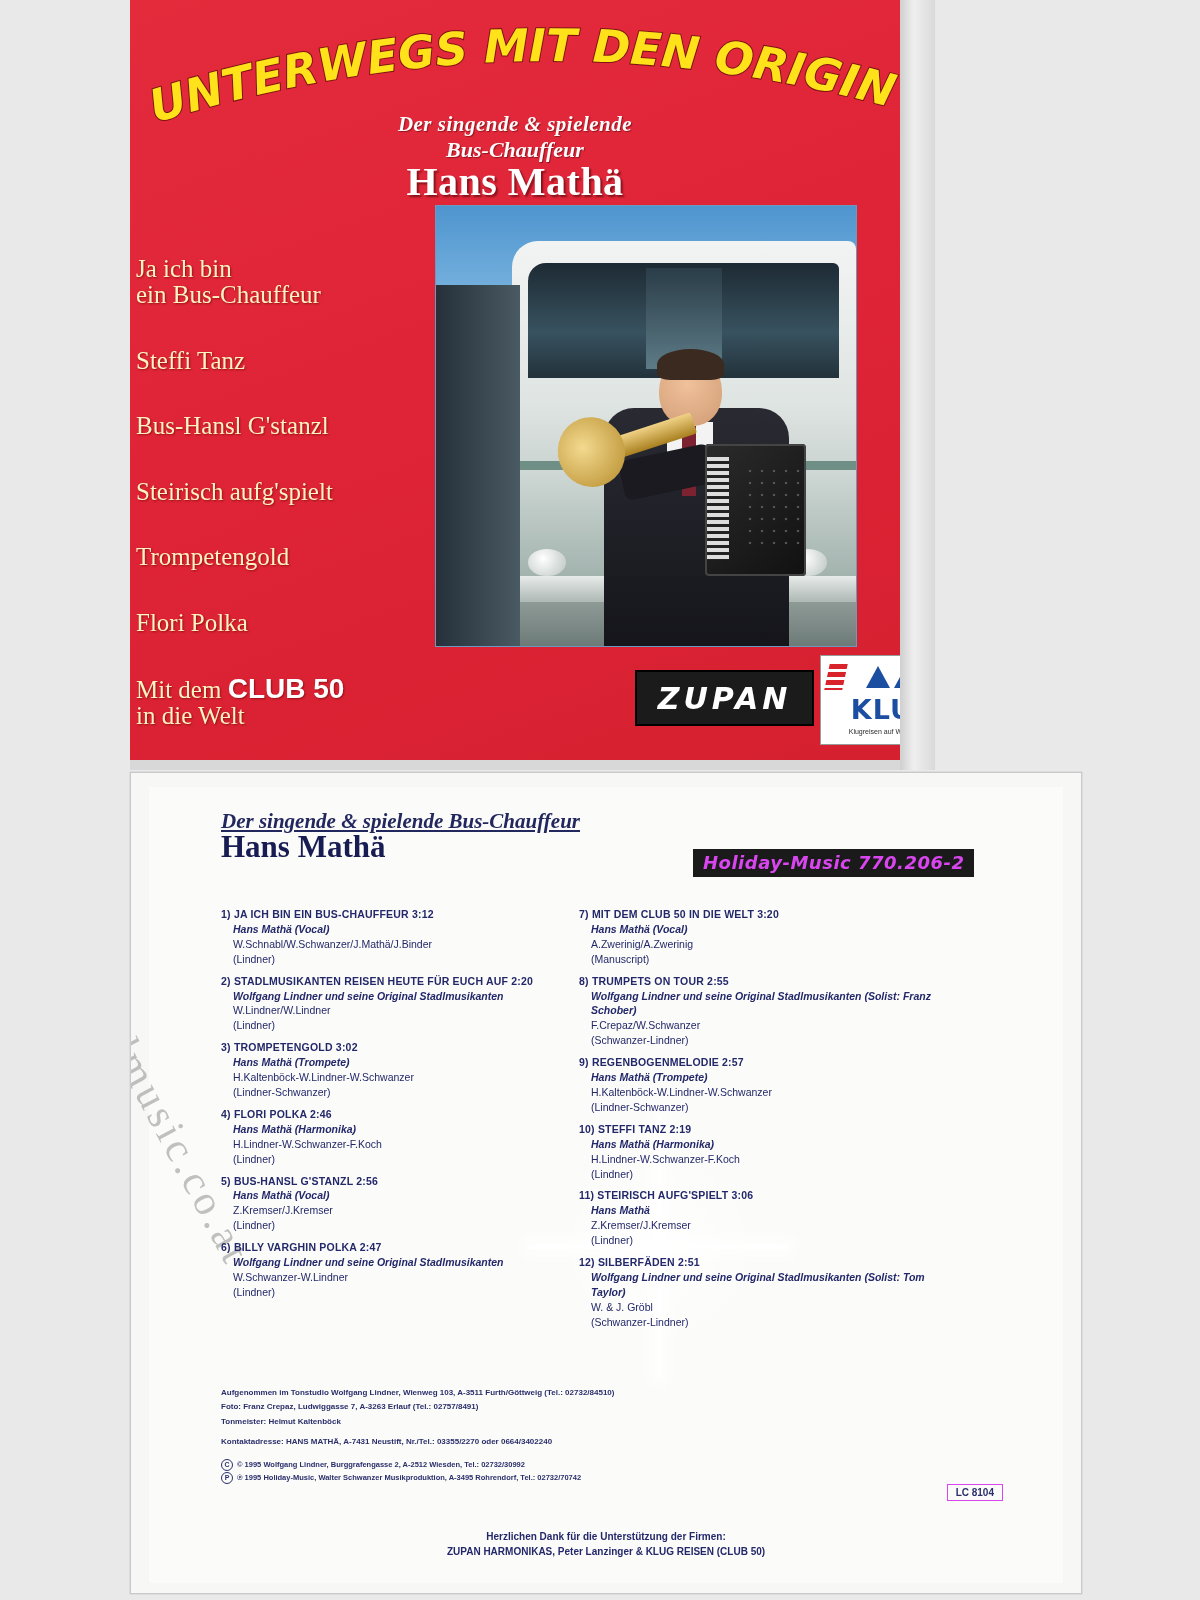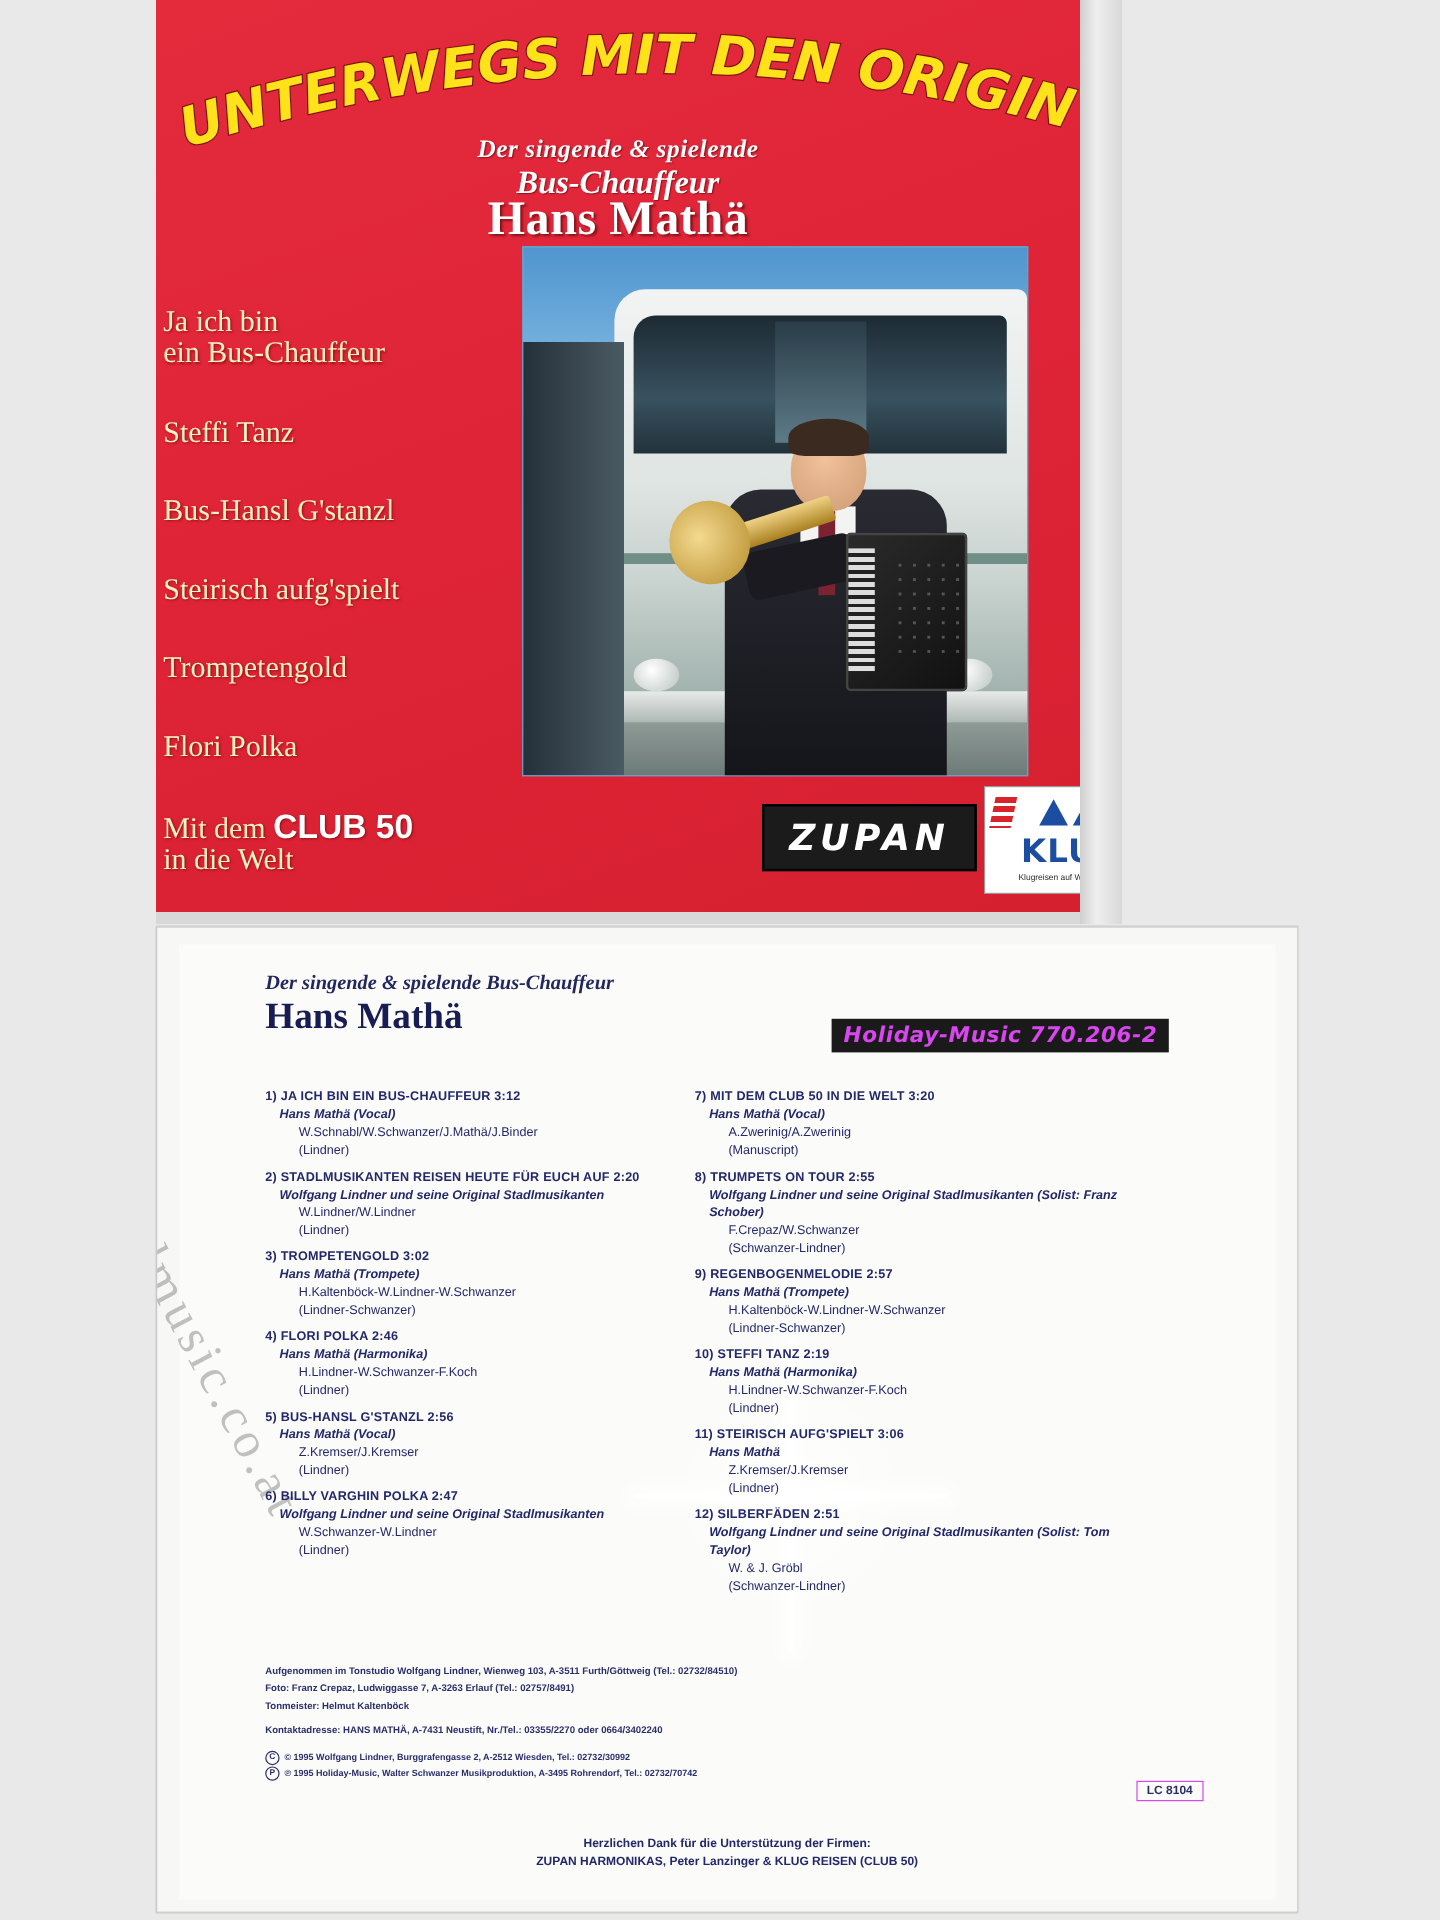--- a/index.html
+++ b/index.html
@@ -91,21 +91,21 @@
     text-shadow: 1px 1px 1px rgba(90,10,10,.6);
   }
   #cover-sub2 {
     position: absolute;
     left: 0; top: 137px; width: 770px;
     text-align: center;
     color: #fdfdfd;
     font-family: "Liberation Serif", serif;
     font-weight: bold;
     font-style: italic;
-    font-size: 27px;
+    font-size: 22px;
     text-shadow: 1px 1px 1px rgba(90,10,10,.6);
   }
   #cover-artist {
     position: absolute;
     left: 0; top: 158px; width: 770px;
     text-align: center;
     color: #ffffff;
     font-family: "Liberation Serif", serif;
     font-weight: bold;
     font-size: 40px;
@@ -299,21 +299,21 @@
   }
   #starburst::before { width:4px; height:260px; margin-left:-2px; margin-top:-130px;
     box-shadow:0 0 16px 8px rgba(255,255,255,.8); }
   #starburst::after { width:260px; height:4px; margin-left:-130px; margin-top:-2px;
     box-shadow:0 0 16px 8px rgba(255,255,255,.8); }
 
   #inlay-sub {
     position: absolute; left: 72px; top: 22px;
     font-family: "Liberation Serif", serif;
     font-weight: bold; font-style: italic;
-    font-size: 17px; color: #22275e;
+    font-size: 21px; color: #22275e; text-decoration: underline;
   }
   #inlay-artist {
     position: absolute; left: 72px; top: 42px;
     font-family: "Liberation Serif", serif;
     font-weight: bold; font-size: 31px; color: #171c52;
   }
   #catalog {
     position: absolute; left: 520px; top: 62px;
     background: #1a1a1a; color: #d946ef;
     font-family: "DejaVu Sans", sans-serif;
@@ -338,21 +338,21 @@
   .track .t-title {
     font-weight: bold;
     letter-spacing: .2px;
   }
   .track .t-perf {
     font-weight: bold;
     font-style: italic;
     margin-left: 12px;
   }
   .track .t-cred {
-    margin-left: 28px;
+    margin-left: 12px;
   }
 
   
   #smallprint {
     position: absolute;
     left: 72px; top: 600px;
     width: 700px;
     font-size: 8px;
     line-height: 1.55;
     color: #2a2f6b;

